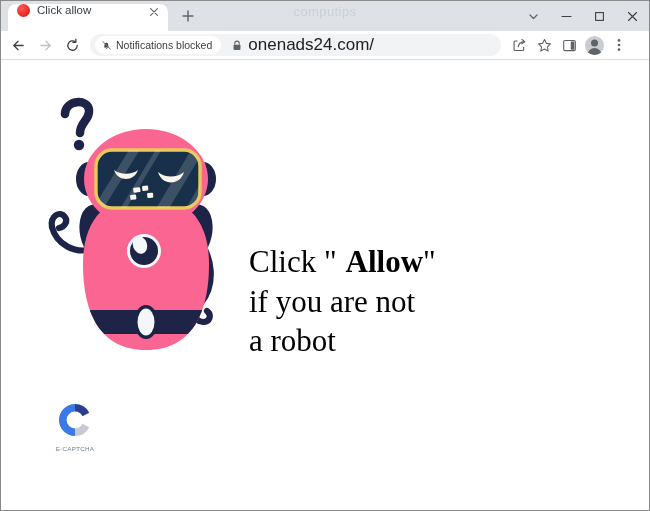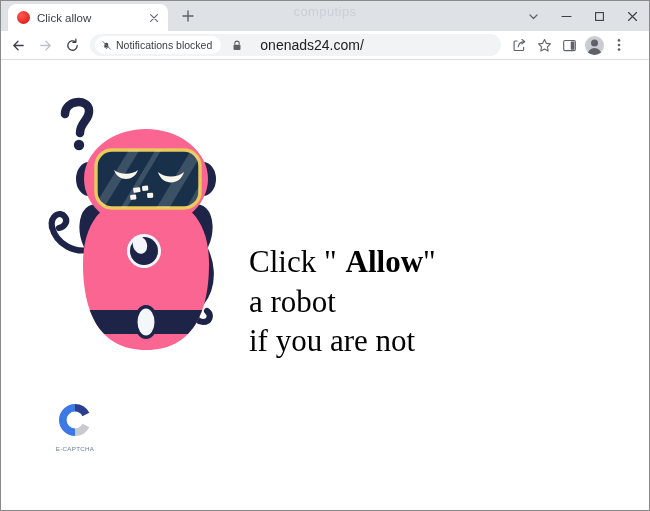--- a/index.html
+++ b/index.html
@@ -28,21 +28,20 @@
     flex: 0 0 30px;
   }
   .tab {
     position: relative;
     margin-left: 7px;
     height: 27px;
     width: 160px;
     background: #ffffff;
     border-radius: 8px 8px 0 0;
     display: flex;
-    align-items: center;
     padding: 0 6px 0 9px;
     gap: 7px;
   }
   .tab-favicon {
     width: 13px; height: 13px; border-radius: 50%;
     background: radial-gradient(circle at 35% 32%, #ff5a52 0%, #e8322a 55%, #b51b16 100%);
     flex: 0 0 13px;
   }
   .tab-title {
     font-size: 11.5px;
@@ -133,24 +132,23 @@
   }
   .url-wrap {
     display: flex;
     align-items: center;
     gap: 6px;
     margin-left: 11px;
     flex: 1 1 auto;
     overflow: hidden;
   }
   .url-text {
-    font-size: 14px;
+    font-size: 17px;
     color: #202124;
     white-space: nowrap;
-    margin-left: 12px;
   }
   .tbicon {
     width: 24px; height: 24px;
     flex: 0 0 24px;
     display: flex; align-items: center; justify-content: center;
     border-radius: 50%;
   }
   .avatar {
     width: 19px; height: 19px; border-radius: 50%;
     background: #c9ccd1;
@@ -419,22 +417,22 @@
             <rect x="113" y="105" width="6" height="5" rx="1" fill="#FBF6EC" transform="rotate(-4 113 105)"></rect>
           </g>
         </g>
       </svg>
     </div>
 
     <div class="headline">
       <div>
         <span>Click "</span><b>Allow</b><span>"</span>
       </div>
+      <div>if you are not</div>
       <div>a robot</div>
-      <div>if you are not</div>
     </div>
 
     <div class="captcha">
       <svg width="38" height="38" viewBox="0 0 38 38" aria-hidden="true">
         <path d="M19 3 A16 16 0 0 1 33.3 11.8 L26.4 15.2 A8.4 8.4 0 0 0 19 10.6 Z" fill="#2C3E8F"></path>
         <path d="M19 3 A16 16 0 0 0 19 35 L19 27.4 A8.4 8.4 0 0 1 19 10.6 Z" fill="#3C78E6"></path>
         <path d="M19 35 A16 16 0 0 0 33.3 26.2 L26.4 22.8 A8.4 8.4 0 0 1 19 27.4 Z" fill="#C7CBD1"></path>
       </svg>
       <div class="captcha-label">E-CAPTCHA</div>
     </div>

